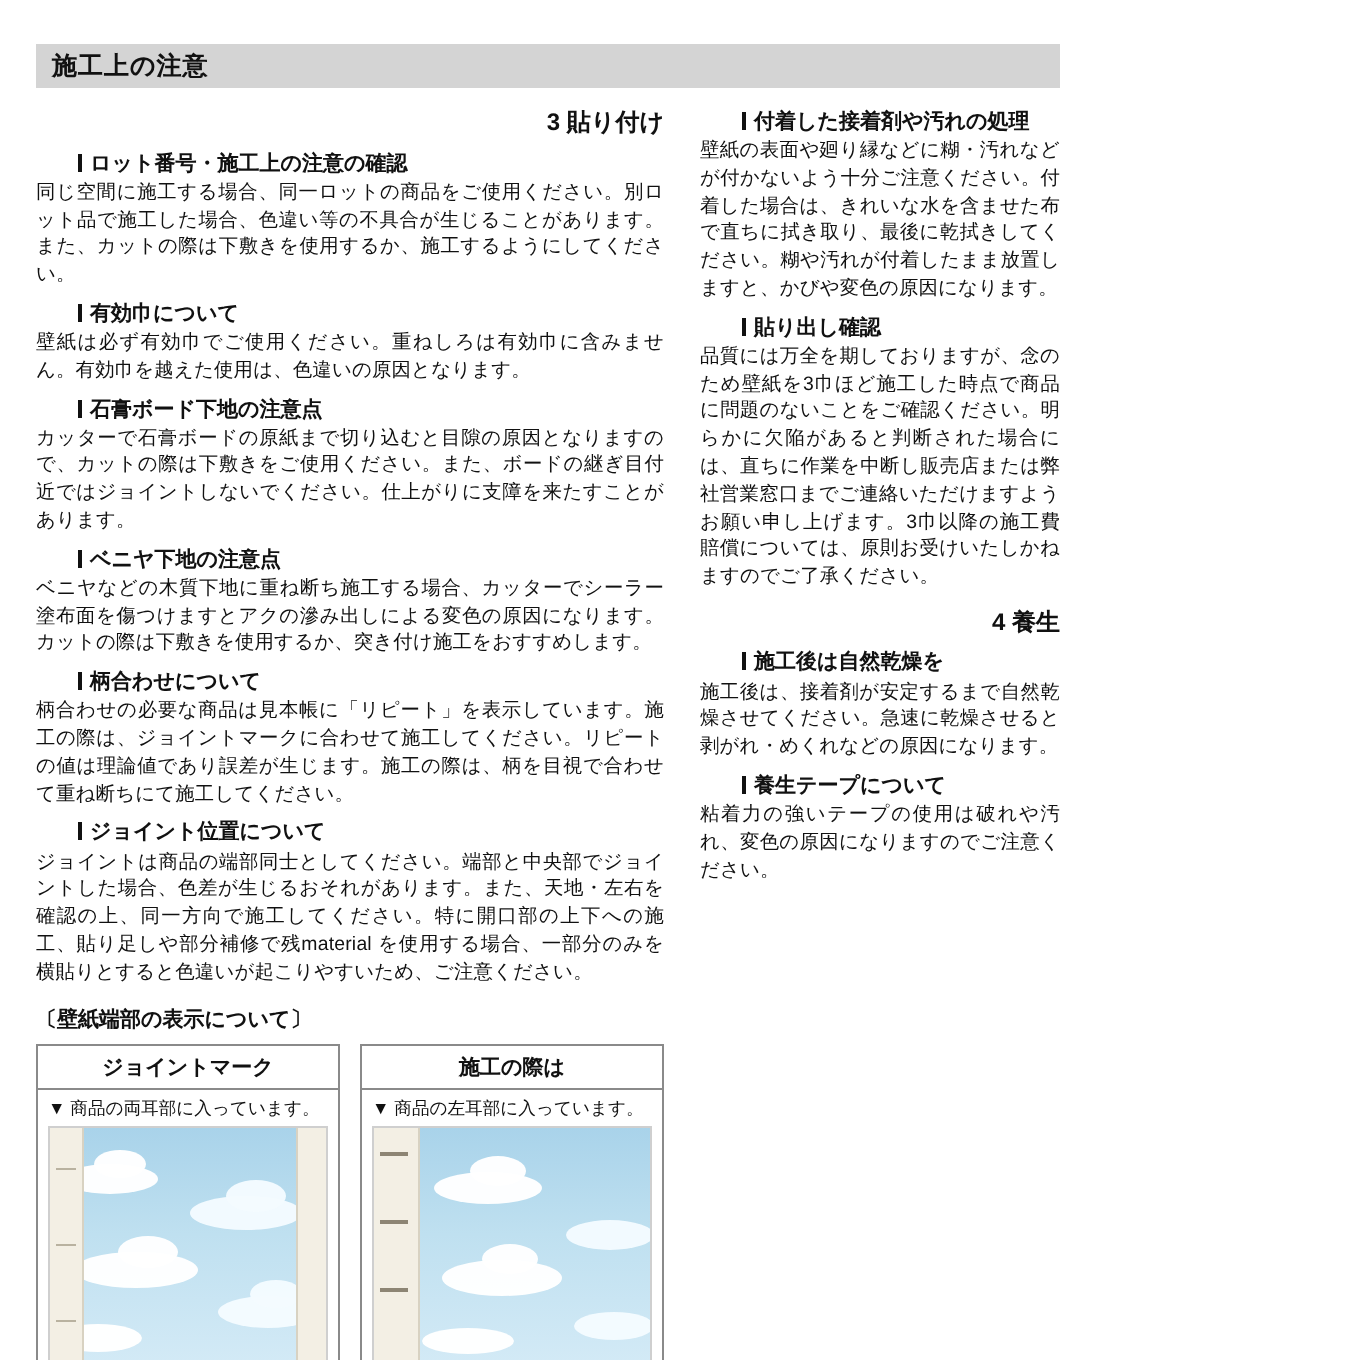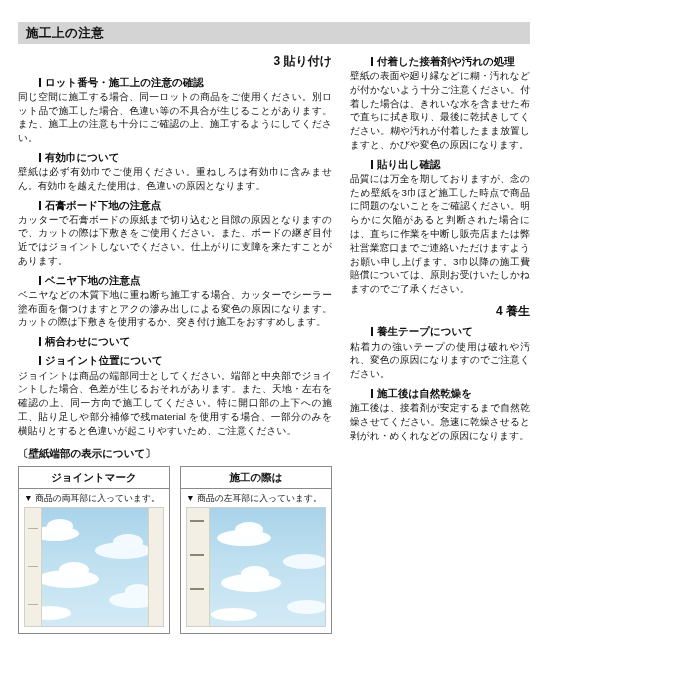--- a/index.html
+++ b/index.html
@@ -157,40 +157,41 @@
   </div>
 
   <div class="cols">
 
     <div class="col">
 
       <div class="sec-title top">3 貼り付け</div>
 
       <div>
         <div class="sub-title"><span class="bar"></span><span>ロット番号・施工上の注意の確認</span></div>
-        <p class="body">同じ空間に施工する場合、同一ロットの商品をご使用ください。別ロット品で施工した場合、色違い等の不具合が生じることがあります。また、施工上の注意も十分にご確認の上、施工するようにしてください。</p>
+        <p class="body">同じ空間に施工する場合、同一ロットの商品をご使用ください。別ロット品で施工した場合、色違い等の不具合が生じることがあります。また、カットの際は下敷きを使用するか、施工するようにしてください。</p>
       </div>
 
       <div>
         <div class="sub-title"><span class="bar"></span><span>有効巾について</span></div>
         <p class="body">壁紙は必ず有効巾でご使用ください。重ねしろは有効巾に含みません。有効巾を越えた使用は、色違いの原因となります。</p>
       </div>
 
       <div>
         <div class="sub-title"><span class="bar"></span><span>石膏ボード下地の注意点</span></div>
         <p class="body">カッターで石膏ボードの原紙まで切り込むと目隙の原因となりますので、カットの際は下敷きをご使用ください。また、ボードの継ぎ目付近ではジョイントしないでください。仕上がりに支障を来たすことがあります。</p>
       </div>
 
       <div>
         <div class="sub-title"><span class="bar"></span><span>ベニヤ下地の注意点</span></div>
         <p class="body">ベニヤなどの木質下地に重ね断ち施工する場合、カッターでシーラー塗布面を傷つけますとアクの滲み出しによる変色の原因になります。カットの際は下敷きを使用するか、突き付け施工をおすすめします。</p>
       </div>
 
       <div>
         <div class="sub-title"><span class="bar"></span><span>柄合わせについて</span></div>
+        <p class="body">柄合わせの必要な商品は見本帳に「リピート」を表示しています。施工の際は、ジョイントマークに合わせて施工してください。リピートの値は理論値であり誤差が生じます。施工の際は、柄を目視で合わせて重ね断ちにて施工してください。</p>
       </div>
 
       <div>
         <div class="sub-title"><span class="bar"></span><span>ジョイント位置について</span></div>
         <p class="body">ジョイントは商品の端部同士としてください。端部と中央部でジョイントした場合、色差が生じるおそれがあります。また、天地・左右を確認の上、同一方向で施工してください。特に開口部の上下への施工、貼り足しや部分補修で残material を使用する場合、一部分のみを横貼りとすると色違いが起こりやすいため、ご注意ください。</p>
       </div>
 
       <div class="marks-title">〔壁紙端部の表示について〕</div>
 
       <div class="marks-wrap">
@@ -249,25 +250,25 @@
       </div>
 
       <div>
         <div class="sub-title"><span class="bar"></span><span>貼り出し確認</span></div>
         <p class="body">品質には万全を期しておりますが、念のため壁紙を3巾ほど施工した時点で商品に問題のないことをご確認ください。明らかに欠陥があると判断された場合には、直ちに作業を中断し販売店または弊社営業窓口までご連絡いただけますようお願い申し上げます。3巾以降の施工費賠償については、原則お受けいたしかねますのでご了承ください。</p>
       </div>
 
       <div class="sec-title" style="margin-top:8px;">4 養生</div>
 
       <div>
+        <div class="sub-title"><span class="bar"></span><span>施工後は自然乾燥を</span></div>
+        <p class="body">施工後は、接着剤が安定するまで自然乾燥させてください。急速に乾燥させると剥がれ・めくれなどの原因になります。</p>
+      </div>
+
+      <div>
         <div class="sub-title"><span class="bar"></span><span>養生テープについて</span></div>
         <p class="body">粘着力の強いテープの使用は破れや汚れ、変色の原因になりますのでご注意ください。</p>
       </div>
 
-      <div>
-        <div class="sub-title"><span class="bar"></span><span>施工後は自然乾燥を</span></div>
-        <p class="body">施工後は、接着剤が安定するまで自然乾燥させてください。急速に乾燥させると剥がれ・めくれなどの原因になります。</p>
-      </div>
-
     </div>
 
   </div>
 </div>
 
 </body></html>

